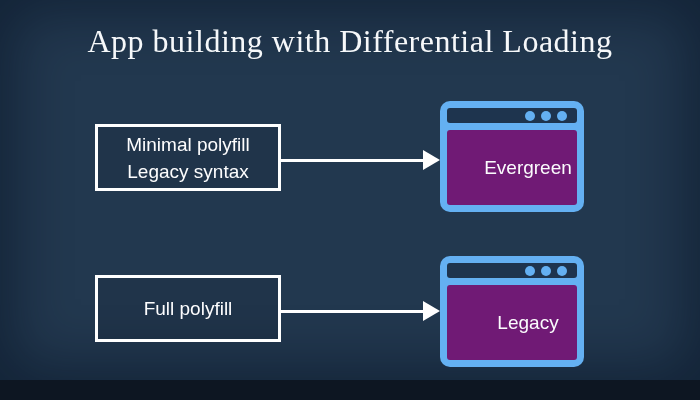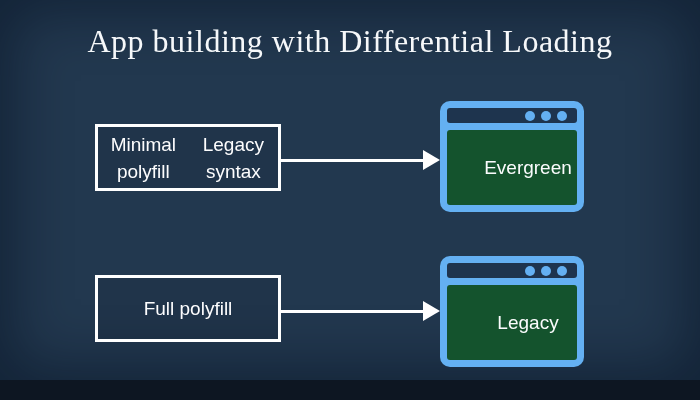--- a/index.html
+++ b/index.html
@@ -17,21 +17,21 @@
     font-family:"Liberation Serif",serif;
     font-size:32px;font-weight:normal;
     letter-spacing:0.5px;
     color:#F6F8FA;
   }
   .src-box{
     position:absolute;left:95px;width:186px;height:67px;
     box-sizing:border-box;
     border:3px solid #FFFFFF;
     background:rgba(0,0,0,0.06);
-    display:flex;flex-direction:row;
+    display:flex;flex-direction:column;
     align-items:center;justify-content:center;
     color:#FDFDFE;font-size:19px;line-height:27px;
     text-align:center;
   }
   .src-box.row1{top:124px;}
   .src-box.row2{top:275px;}
   .arrow{position:absolute;left:281px;width:160px;height:20px;}
   .arrow.row1{top:150px;}
   .arrow.row2{top:301px;}
   .arrow-line{position:absolute;left:0;top:8.5px;width:146px;height:3px;background:#FFFFFF;}
@@ -55,21 +55,21 @@
     height:15px;flex:0 0 15px;
     background:#1E344E;
     border-radius:3px;
     margin-bottom:7px;
     display:flex;align-items:center;justify-content:flex-end;
     gap:6px;padding-right:10px;
   }
   .dot{width:10px;height:10px;border-radius:50%;background:#64B0F2;flex:0 0 auto;}
   .win-body{
     flex:1;
-    background:#14532d;
+    background:#701a75;
     border-radius:3px;
     display:flex;align-items:center;justify-content:center;
     color:#FBFCFD;font-size:19px;padding-left:32px;
   }
 </style>
 </head>
 <body>
 
 <div class="canvas">
 

